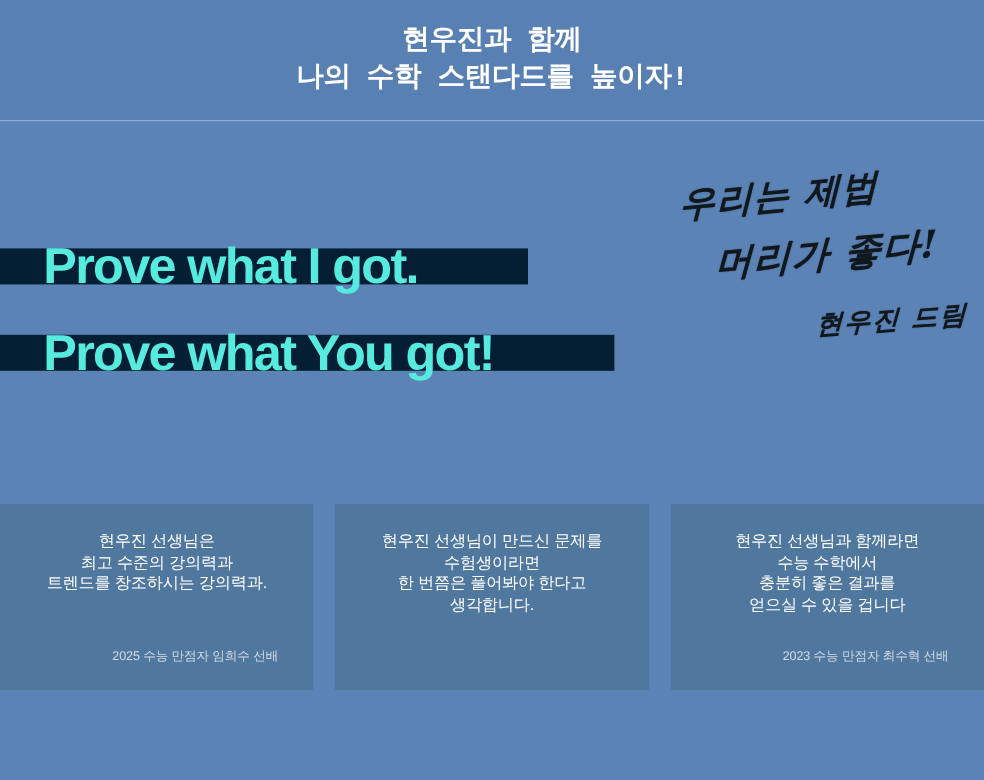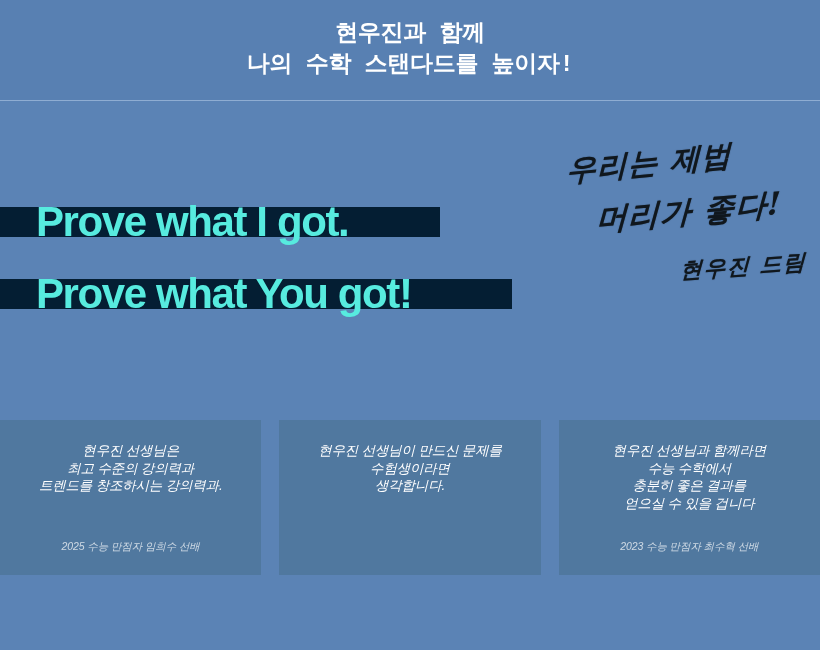--- a/index.html
+++ b/index.html
@@ -133,21 +133,20 @@
 
   
   .cards {
     position: absolute;
     left: 0;
     top: 420px;
     width: 820px;
     height: 155px;
     display: flex;
     gap: 18px;
-    font-style: italic;
   }
   .card {
     position: relative;
     flex: 1 1 0;
     background: #50789f;
     box-sizing: border-box;
     padding: 22px 12px 0 12px;
     text-align: center;
     overflow: hidden;
   }
@@ -162,20 +161,21 @@
   }
   .card-attrib {
     position: absolute;
     left: 0;
     bottom: 21px;
     width: 100%;
     text-align: center;
     color: rgba(255,255,255,0.72);
     font-size: 10.5px;
     letter-spacing: -0.1px;
+    padding-left: 32px;
   }
 
   
   .footer-space {
     position: absolute;
     left: 0;
     top: 575px;
     width: 820px;
     height: 75px;
     background: #5b83b5;
@@ -222,20 +222,21 @@
         <span class="qline">최고 수준의 강의력과</span>
         <span class="qline">트렌드를 창조하시는 강의력과.</span>
       </div>
       <div class="card-attrib">2025 수능 만점자 임희수 선배</div>
     </div>
 
     <div class="card">
       <div class="card-quote">
         <span class="qline">현우진 선생님이 만드신 문제를</span>
         <span class="qline">수험생이라면</span>
+        <span class="qline">한 번쯤은 풀어봐야 한다고</span>
         <span class="qline">생각합니다.</span>
       </div>
     </div>
 
     <div class="card">
       <div class="card-quote">
         <span class="qline">현우진 선생님과 함께라면</span>
         <span class="qline">수능 수학에서</span>
         <span class="qline">충분히 좋은 결과를</span>
         <span class="qline">얻으실 수 있을 겁니다</span>

